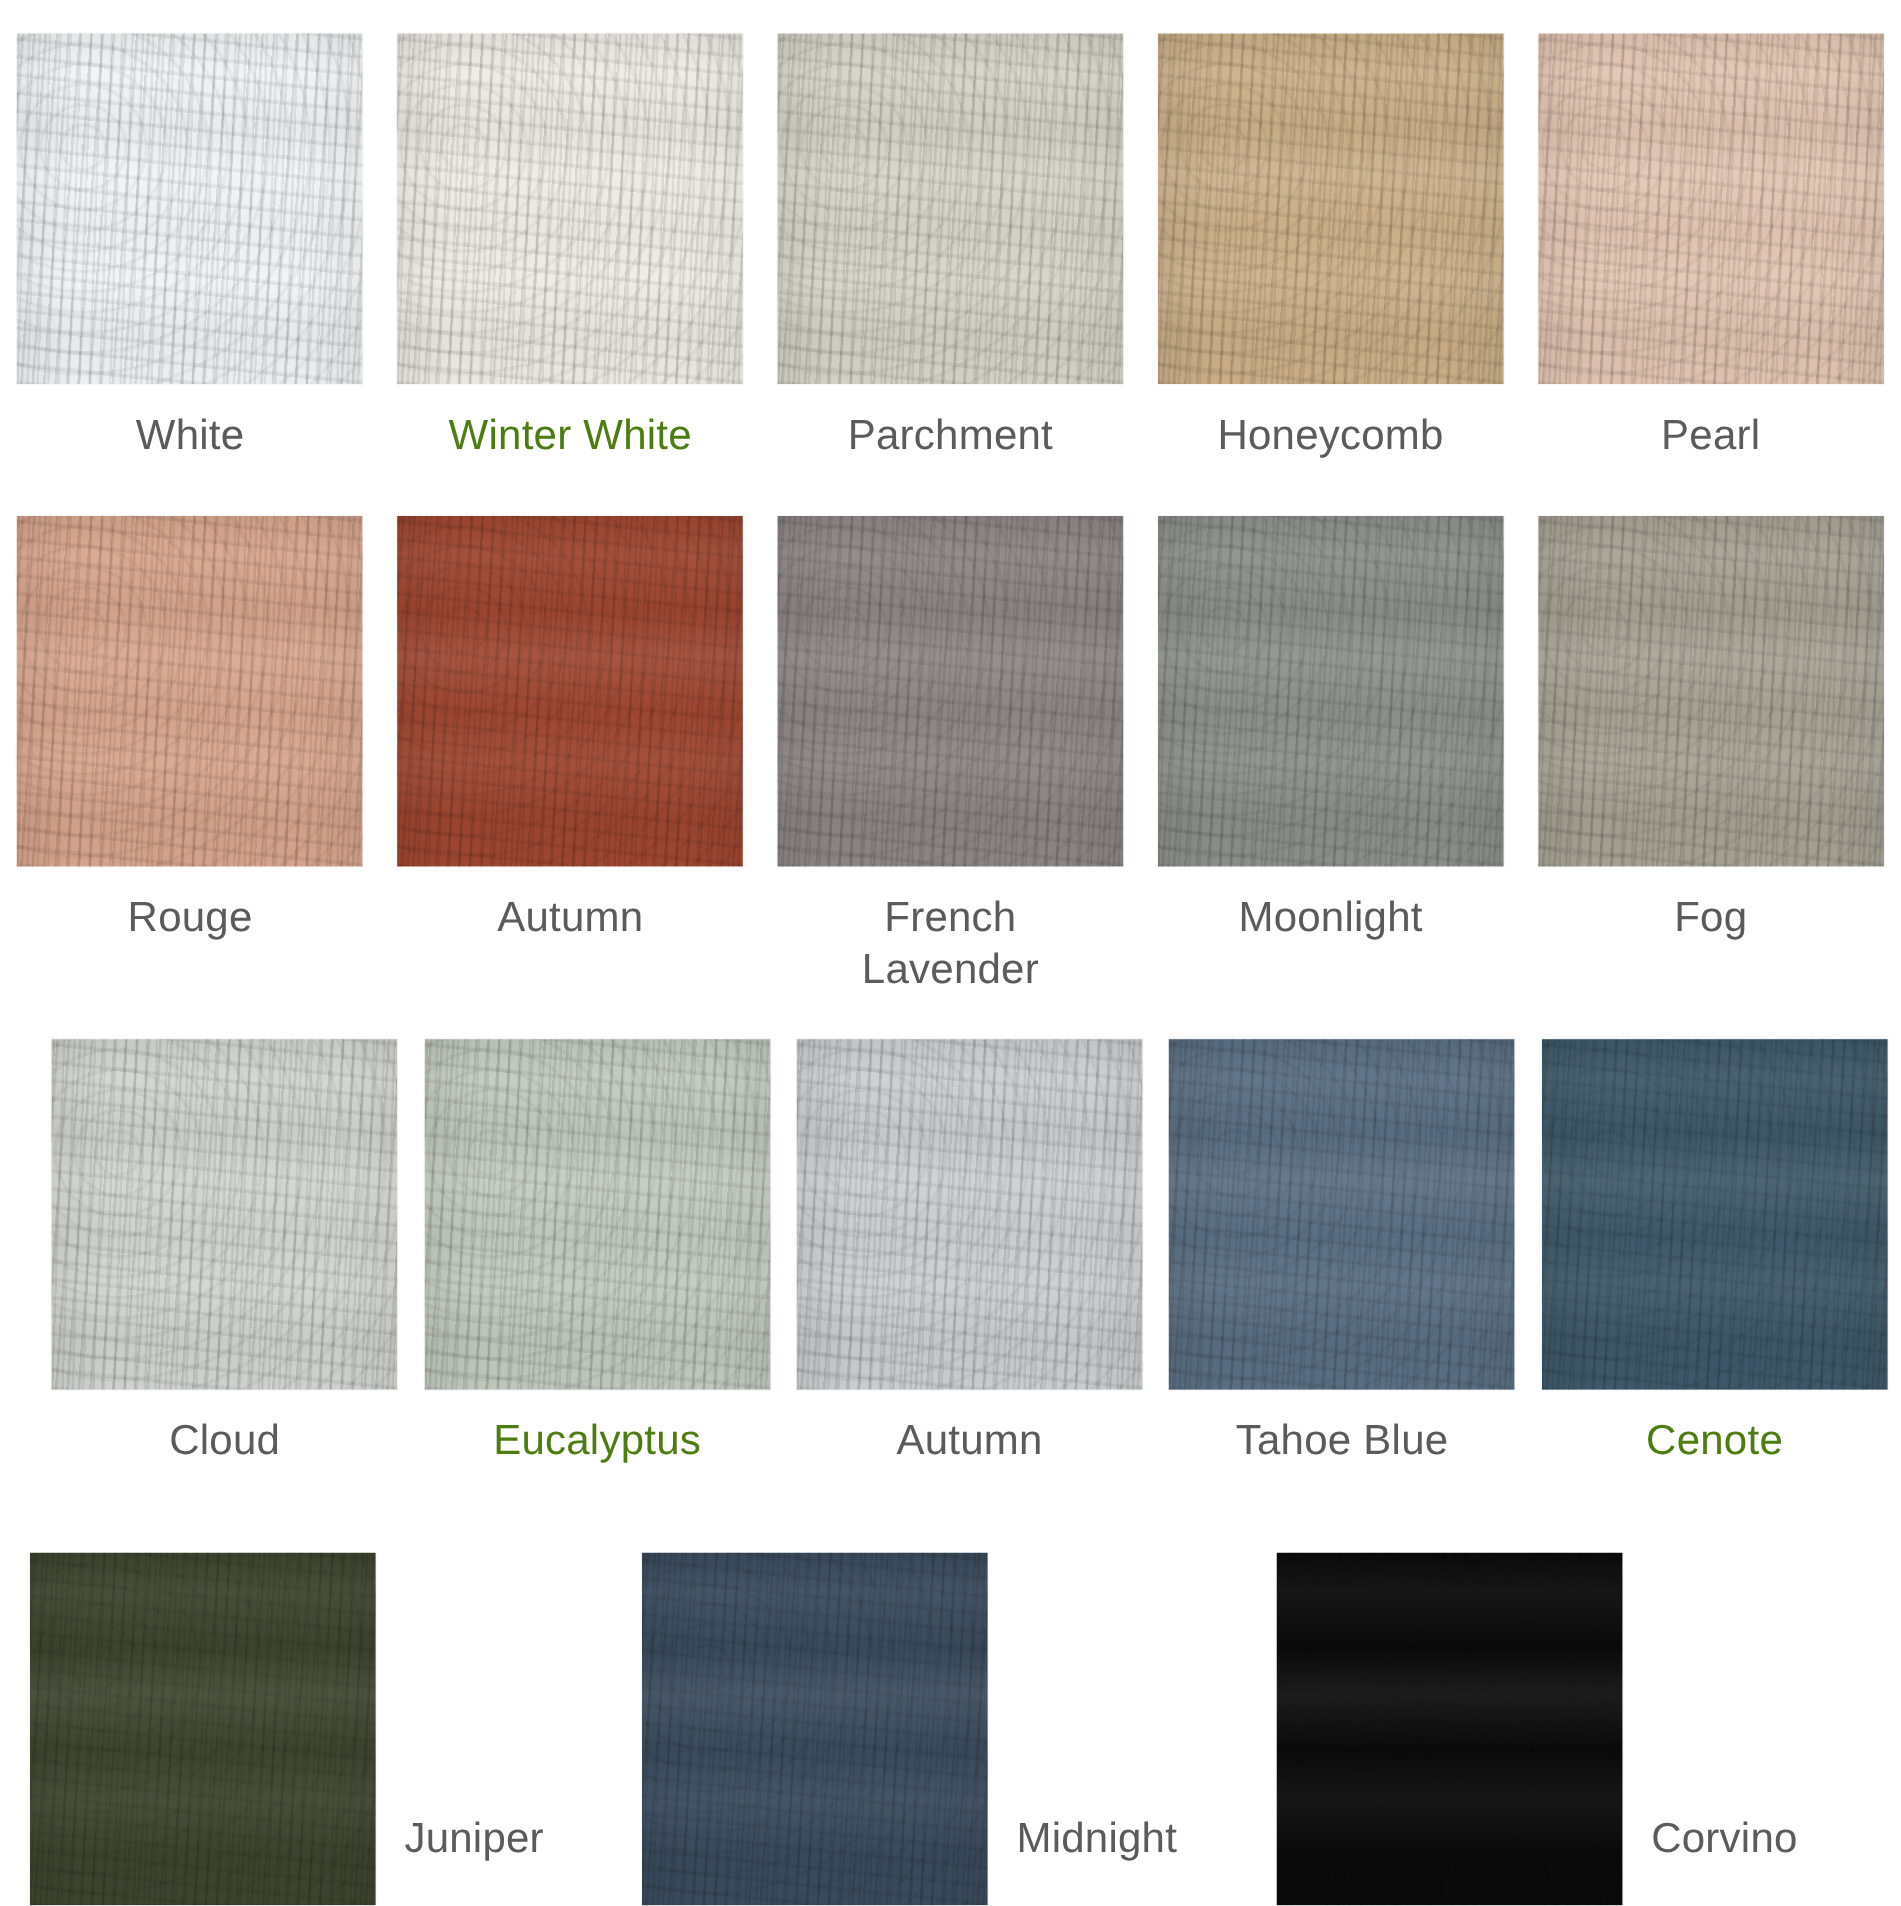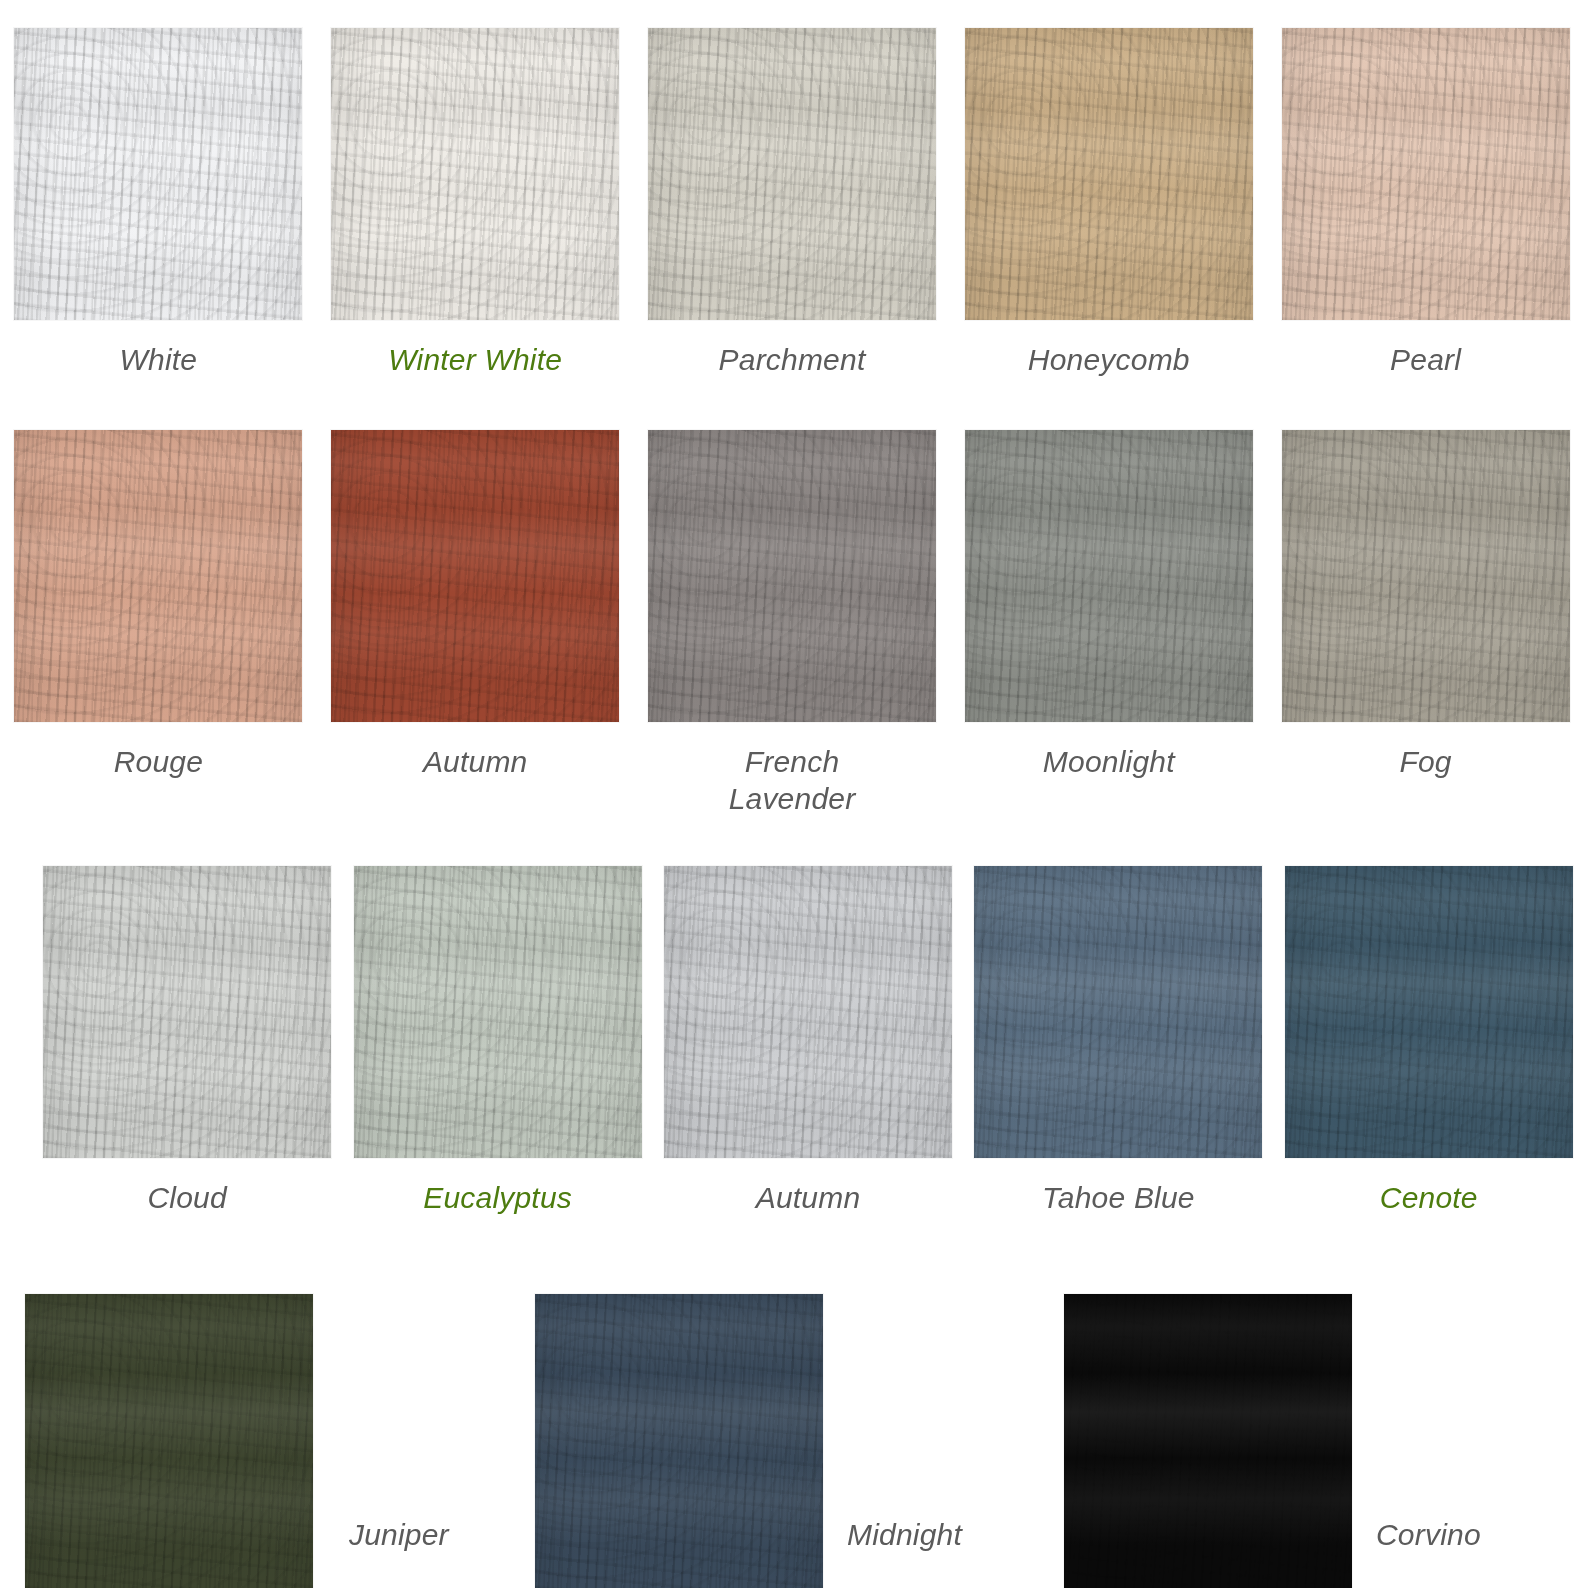--- a/index.html
+++ b/index.html
@@ -91,29 +91,28 @@
       linear-gradient(90deg,
         rgba(0,0,0,0.05) 0%,
         rgba(0,0,0,0.00) 16%,
         rgba(0,0,0,0.00) 84%,
         rgba(0,0,0,0.045) 100%);
     pointer-events: none;
   }
 
   .swatch-label {
     margin-top: 22px;
-    font-size: 30px;
+    font-size: 35px;
     line-height: 1.22;
     color: #5b5b5b;
     text-align: center;
     font-weight: 400;
     letter-spacing: 0.2px;
     max-width: 260px;
     white-space: pre-line;
-    font-style: italic;
   }
 
   
   #row-4 {
     position: absolute;
     left: 0;
     top: 1259px;
     width: 1584px;
     height: 329px;
     overflow: hidden;
@@ -127,21 +126,21 @@
   }
   .bottom-cell .swatch-tile {
     width: 288px;
     height: 294px;
   }
   .bottom-cell .swatch-label {
     margin: 0 0 34px 24px;
     text-align: left;
     max-width: none;
   }
-  #bottom-cell-juniper  { left: 25px; gap: 12px; }
+  #bottom-cell-juniper  { left: 25px; }
   #bottom-cell-midnight { left: 535px; }
   #bottom-cell-corvino  { left: 1064px; }
   #bottom-cell-corvino .swatch-tile { width: 288px; }
 </style>
 </head>
 <body style="background: rgb(255, 255, 255);">
 
 <div id="swatch-board">
 
   <div class="swatch-row" id="row-1">

